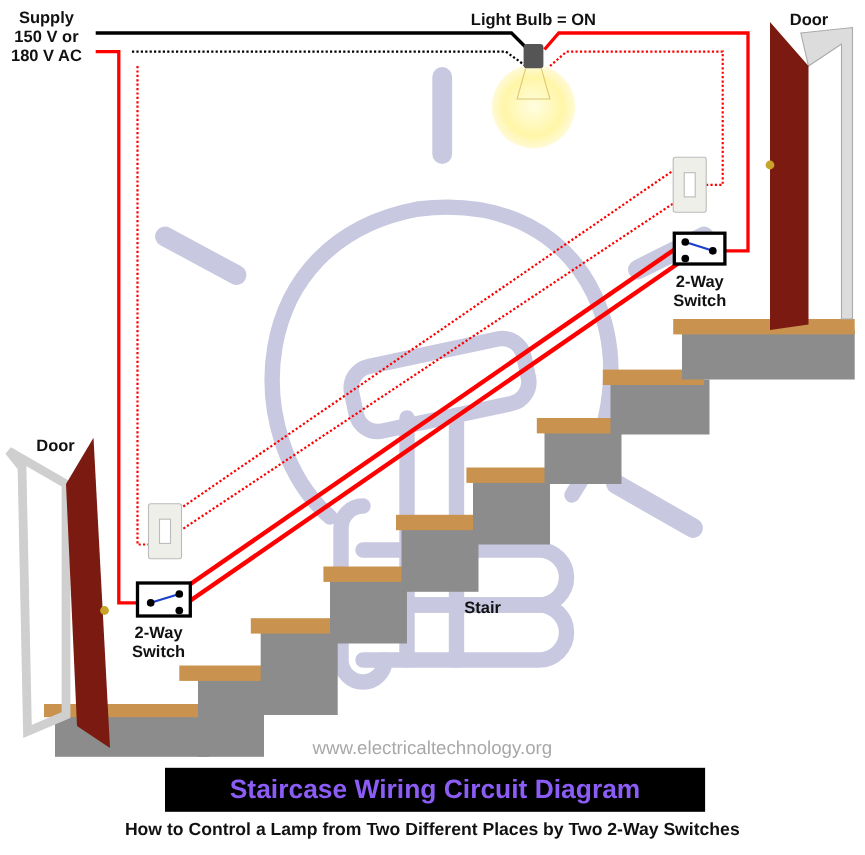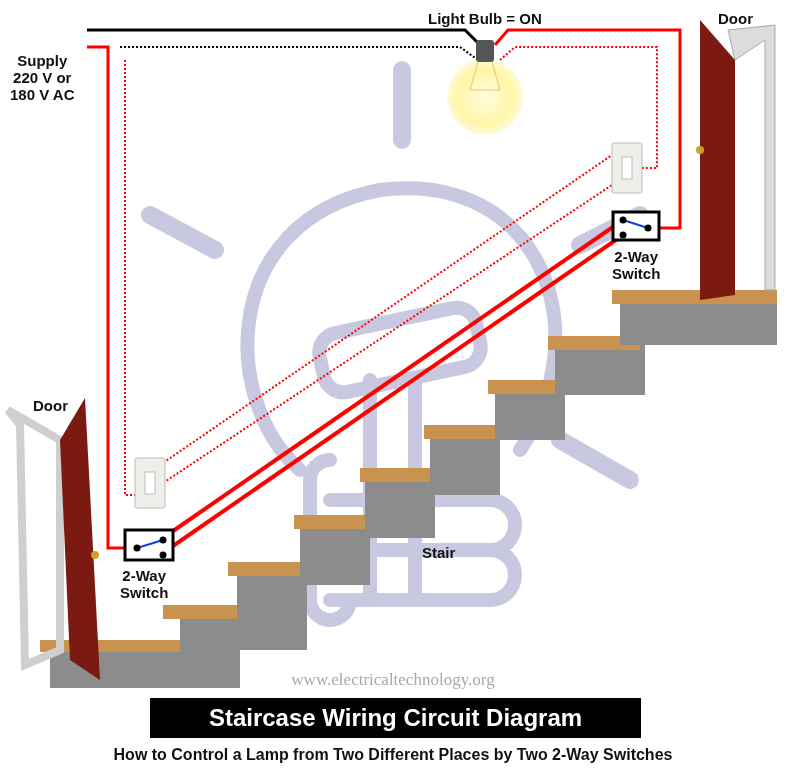--- a/index.html
+++ b/index.html
@@ -1,20 +1,20 @@
 <!DOCTYPE html>
 <html><head>
 <meta charset="utf-8">
 <style>
   html,body{margin:0;padding:0;background:#fff;}
   body{width:786px;height:777px;position:relative;overflow:hidden;font-family:"Liberation Sans",sans-serif;}
   svg{position:absolute;left:0;top:0;}
   .lbl{position:absolute;font-weight:bold;color:#111;font-size:15px;line-height:17px;text-align:center;white-space:nowrap;}
-  .watermark{position:absolute;left:0;width:786px;top:670px;text-align:center;color:#a8a8a8;font-size:17px;font-family:Liberation Serif, serif;}
-  .titlebar{position:absolute;left:150px;top:698px;width:491px;height:40px;background:#000;color:#ffffff;font-weight:bold;font-size:24px;line-height:40px;text-align:center;}
+  .watermark{position:absolute;left:0;width:786px;top:670px;text-align:center;color:#a8a8a8;font-size:17px;font-family:Liberation Sans, sans-serif;}
+  .titlebar{position:absolute;left:150px;top:698px;width:491px;height:40px;background:#000;color:#8b5cf6;font-weight:bold;font-size:24px;line-height:40px;text-align:center;}
   .subtitle{position:absolute;left:0;width:786px;top:746px;text-align:center;font-weight:bold;font-size:16px;color:#111;}
 </style>
 </head>
 <body>
 
 <svg width="786" height="777" viewBox="0 0 786 777">
 
   <g stroke="#c8c8e0" fill="none" stroke-linecap="round">
     <line x1="402" y1="70" x2="402" y2="140" stroke-width="18"></line>
     <line x1="150" y1="215" x2="215" y2="250" stroke-width="18"></line>
@@ -106,23 +106,23 @@
         <stop offset="70%" stop-color="#fff6a8"></stop>
         <stop offset="100%" stop-color="#fff3a0" stop-opacity="0.4"></stop>
       </radialGradient>
     </defs>
     <circle cx="485" cy="97" r="38" fill="url(#glow)"></circle>
     <rect x="476" y="40" width="18" height="22" rx="3" fill="#555"></rect>
     <path d="M478 62 L470 90 L500 90 L492 62" fill="none" stroke="#e0c870" stroke-width="1"></path>
   </g>
 </svg>
 
-<div class="lbl" style="left:10px;top:8px;margin-top:44px;">
+<div class="lbl" style="left:10px;top:8px;">
   <div>Supply</div>
-  <div>220 V or</div>
+  <div>150 V or</div>
   <div>180 V AC</div>
 </div>
 <div class="lbl" style="left:428px;top:10px;">Light Bulb = ON</div>
 <div class="lbl" style="left:718px;top:10px;">Door</div>
 <div class="lbl" style="left:33px;top:397px;">Door</div>
 <div class="lbl" style="left:612px;top:248px;">
   <div>2-Way</div>
   <div>Switch</div>
 </div>
 <div class="lbl" style="left:120px;top:567px;">

